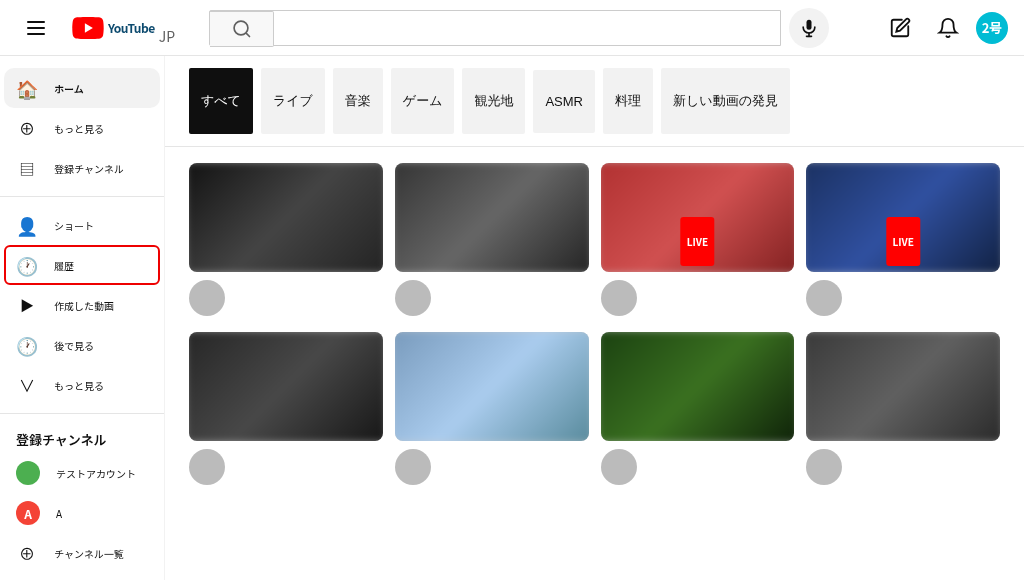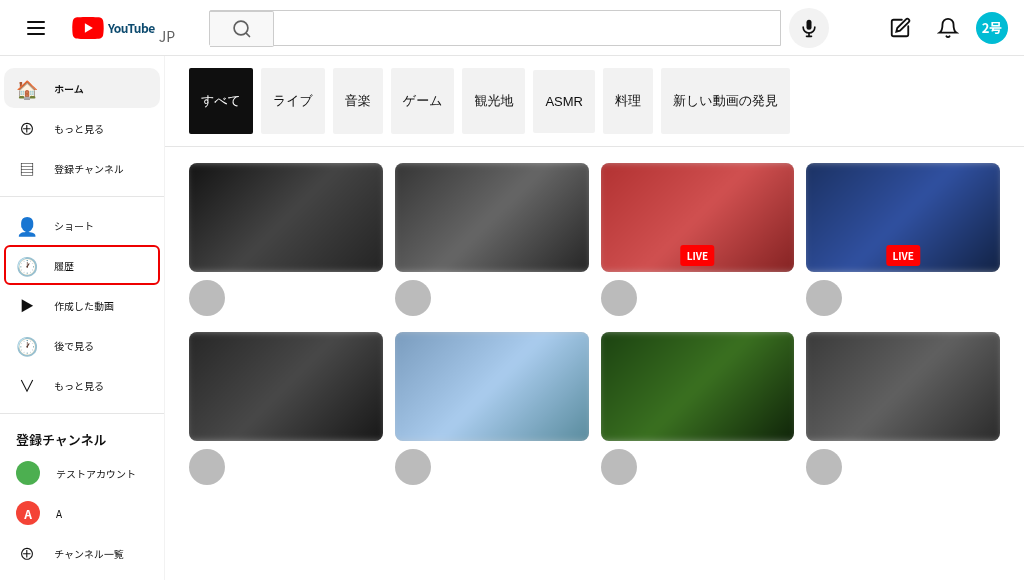--- a/index.html
+++ b/index.html
@@ -301,21 +301,21 @@
     }
     .thumb-badge {
       position: absolute;
       bottom: 6px;
       left: 50%;
       transform: translateX(-50%);
       background: #ff0000;
       color: #fff;
       font-size: 10px;
       font-weight: 700;
-      padding: 3px 6px;
+      padding: 17px 6px;
       border-radius: 3px;
       white-space: nowrap;
     }
     .video-info {
       display: flex;
       gap: 8px;
     }
     .video-channel-avatar {
       width: 36px;
       height: 36px;

